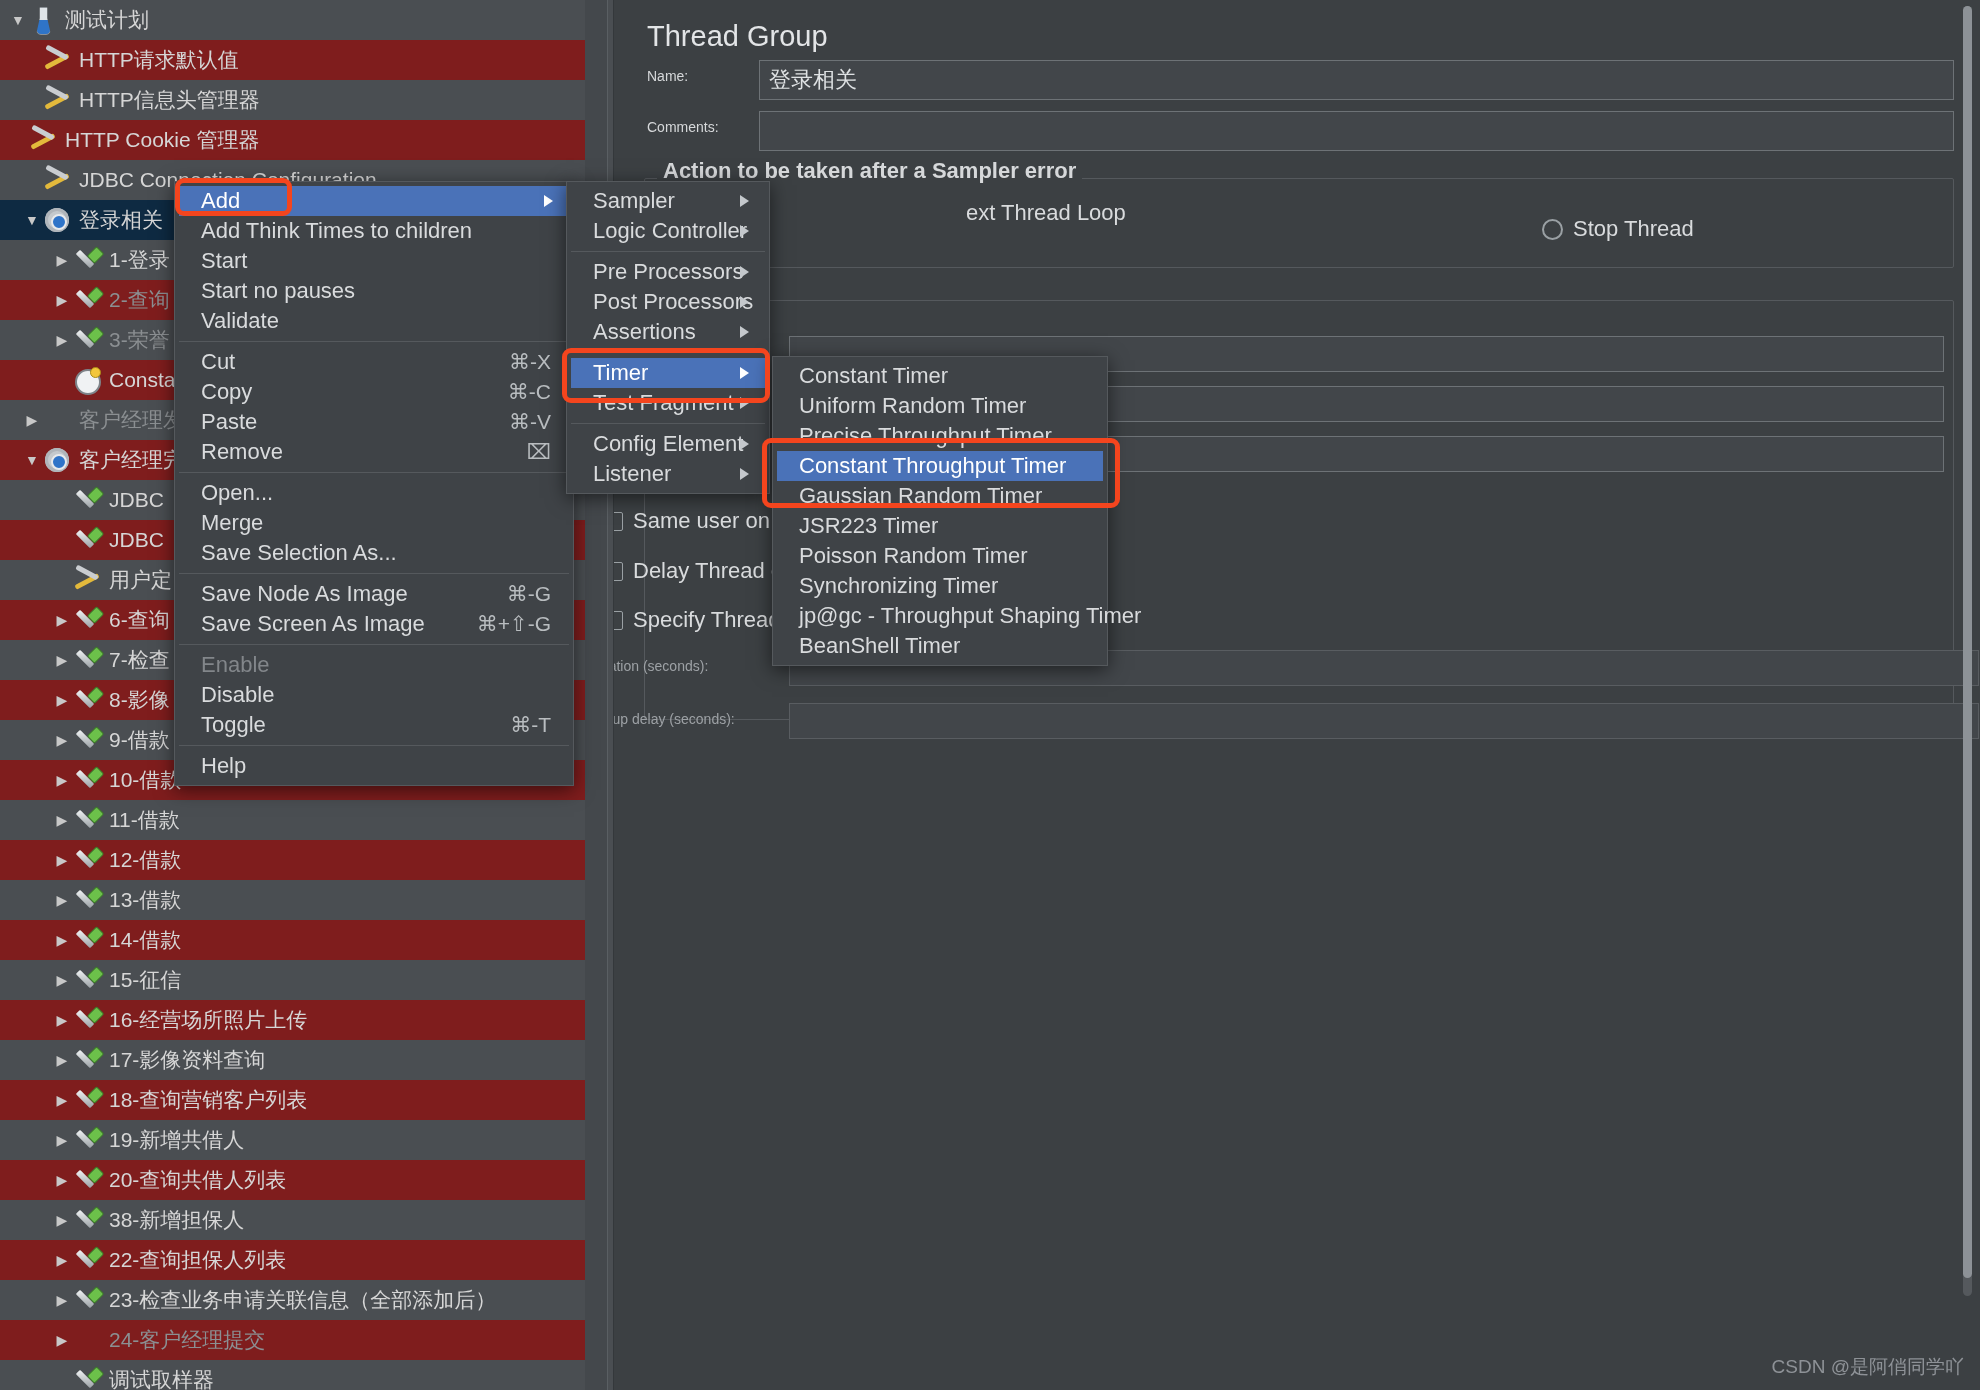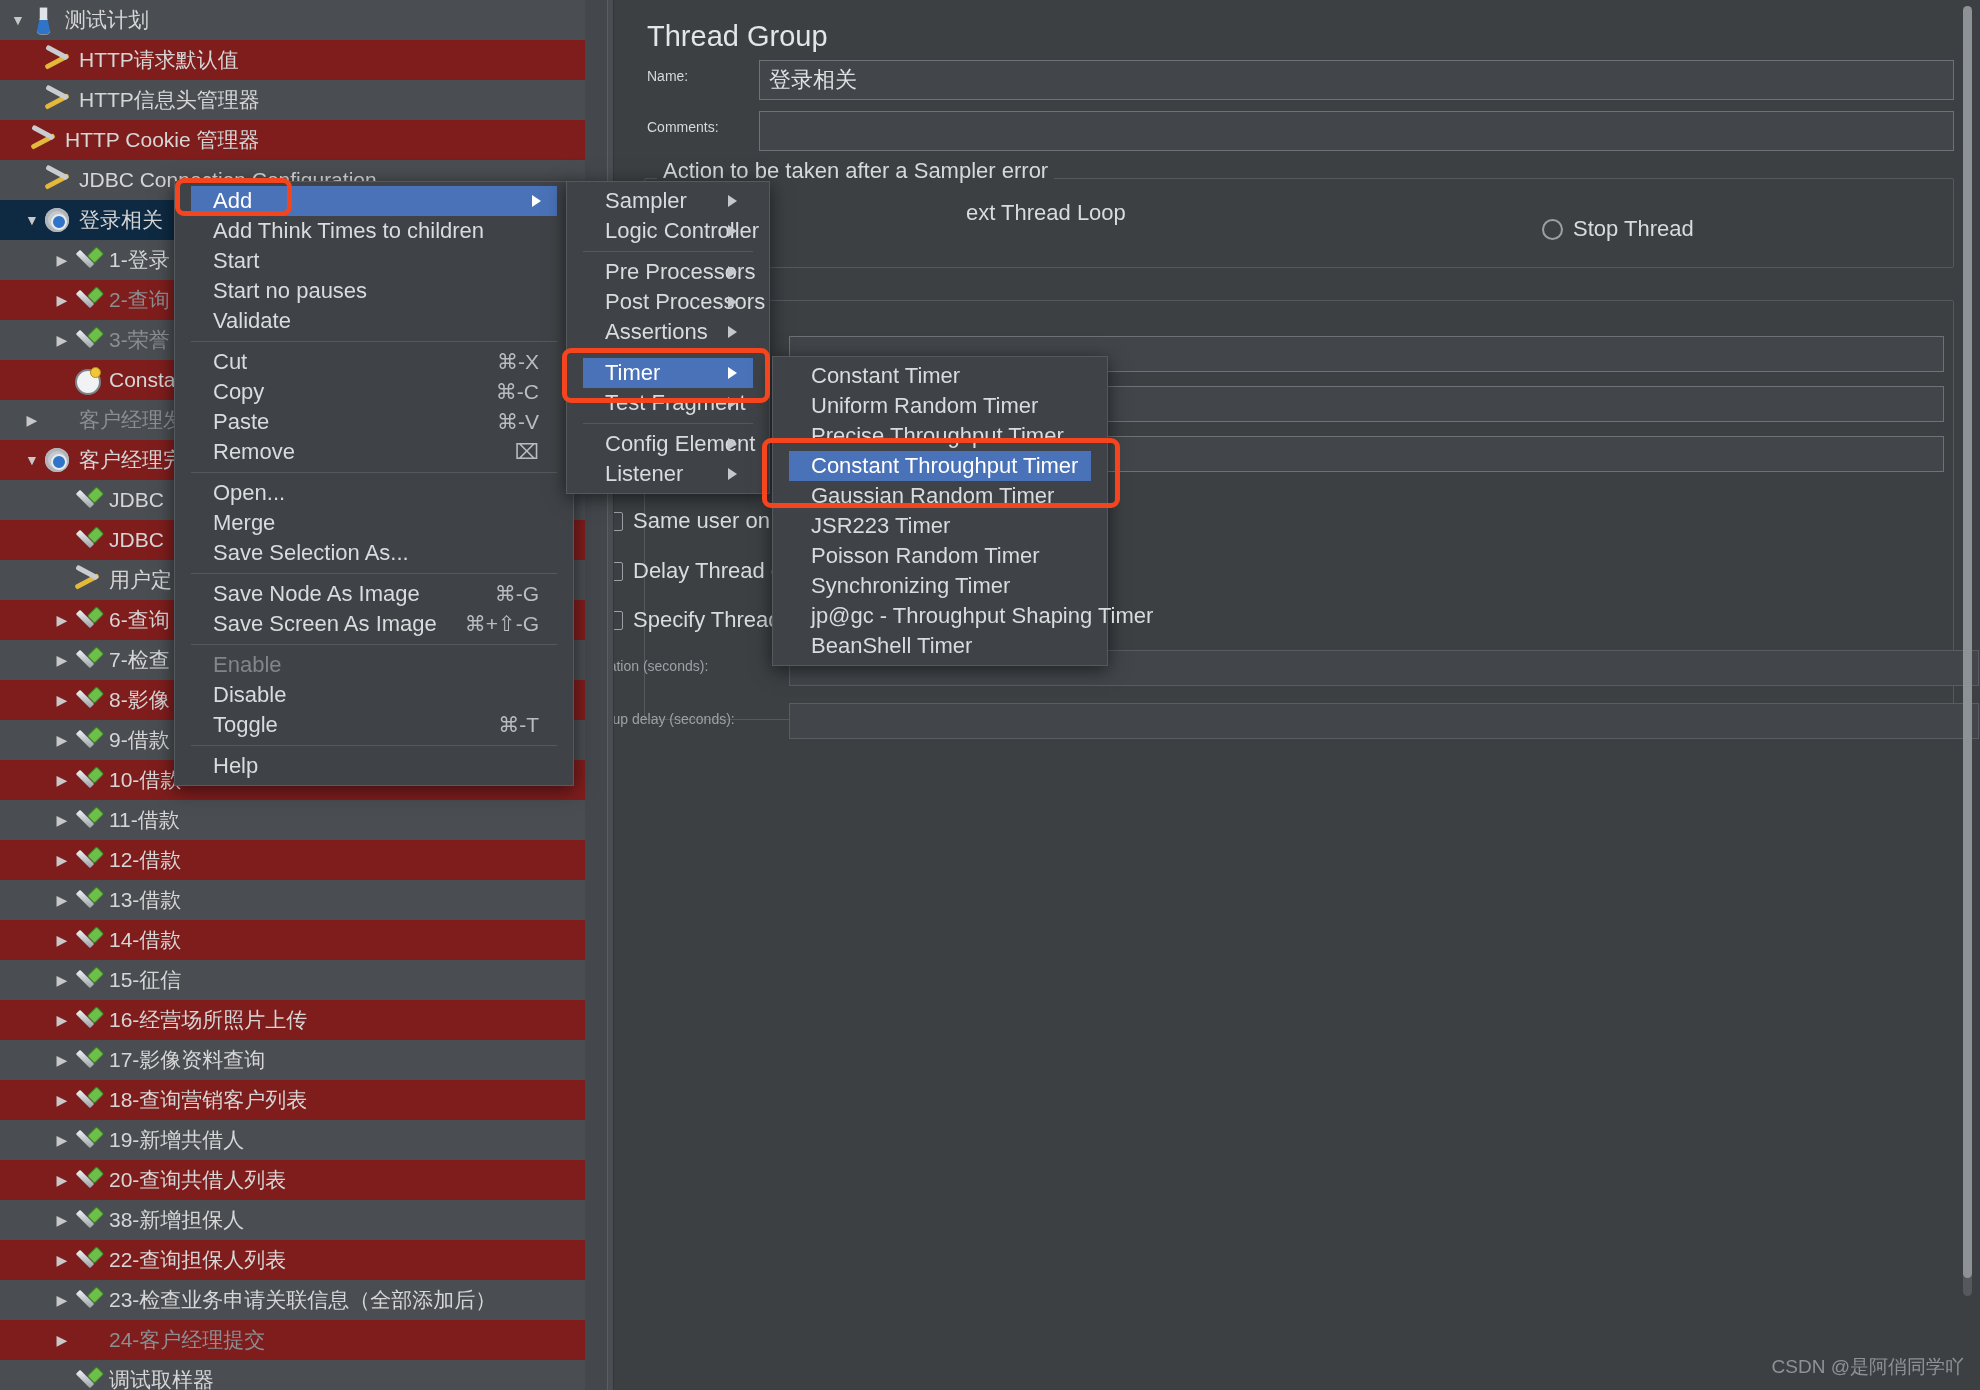--- a/index.html
+++ b/index.html
@@ -170,21 +170,21 @@
     background: #3c4043; margin-right: 10px; flex: 0 0 auto;
     border-radius: 2px;
   }
 
   
   .menu {
     position: absolute;
     background: #3f4347;
     border: 1px solid #55595d;
     box-shadow: 0 4px 18px rgba(0,0,0,0.55);
-    padding: 4px 16px;
+    padding: 4px 4px;
     font-size: 22px;
     color: #d9dbdd;
   }
   .menu-item {
     position: relative;
     height: 30px;
     display: flex; align-items: center;
     padding: 0 14px 0 22px;
     white-space: nowrap;
   }
@@ -234,21 +234,21 @@
   <div id="right-panel">
     <div id="panel-title">Thread Group</div>
 
     <div class="field-label" style="left:33px; top:68px;">Name:</div>
     <div class="text-input" style="left:145px; top:60px; width:1195px; height:40px;">登录相关</div>
 
     <div class="field-label" style="left:33px; top:119px;text-align:right;">Comments:</div>
     <div class="text-input" style="left:145px; top:111px; width:1195px; height:40px;"></div>
 
     <div class="group-box" style="left:30px; top:178px; width:1310px; height:90px;"></div>
-    <div class="group-legend" style="left:43px; top:158px;">Action to be taken after a Sampler error</div>
+    <div class="group-legend" style="left:43px; top:158px;font-weight:bold;">Action to be taken after a Sampler error</div>
 
     <div class="radio-opt" style="left:352px; top:200px;">
       <span>ext Thread Loop</span>
     </div>
     <div class="radio-opt" style="left:320px; top:216px;">
       <span class="knob" style="margin-left:608px;"></span>
       <span>Stop Thread</span>
     </div>
 
     <div class="group-box" style="left:30px; top:300px; width:1310px; height:420px;"></div>

